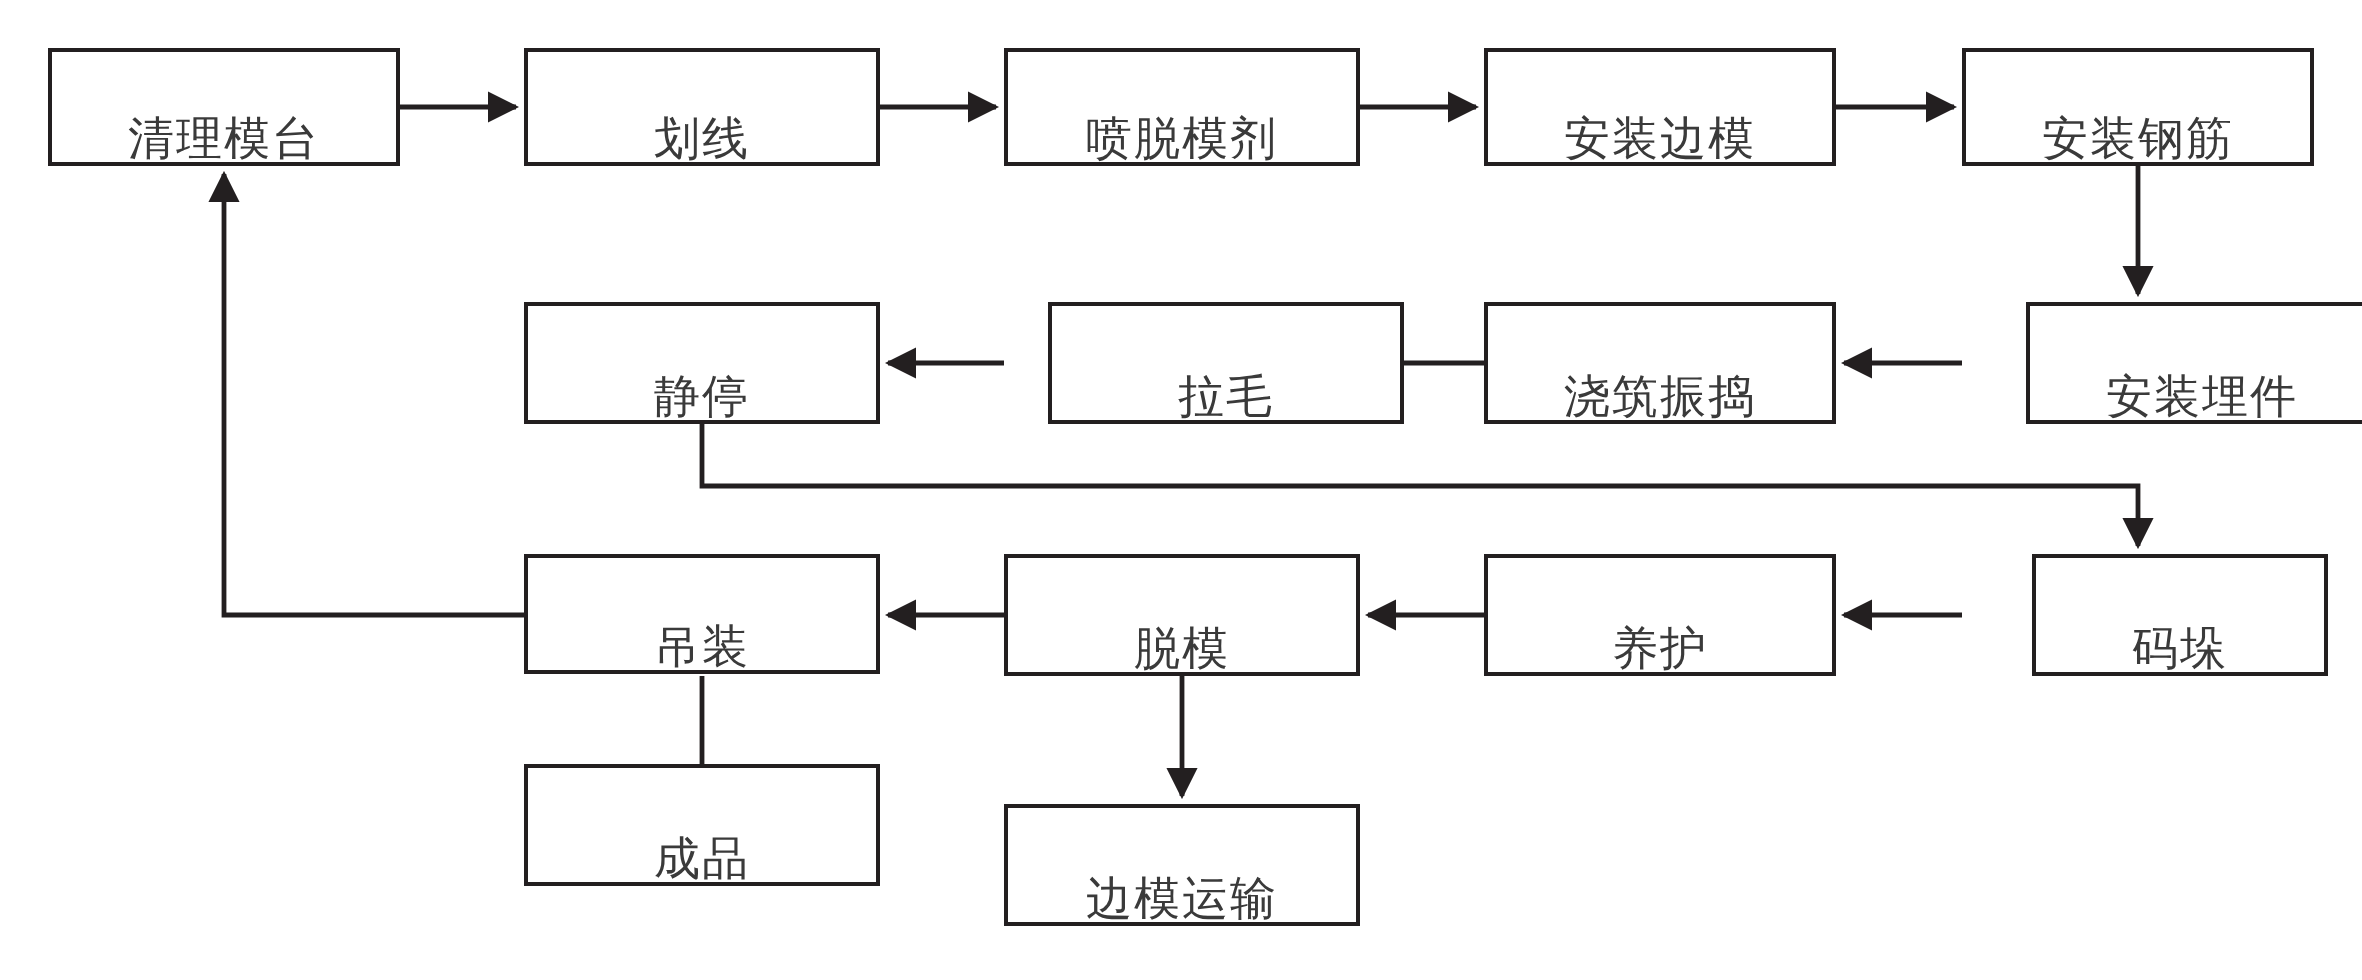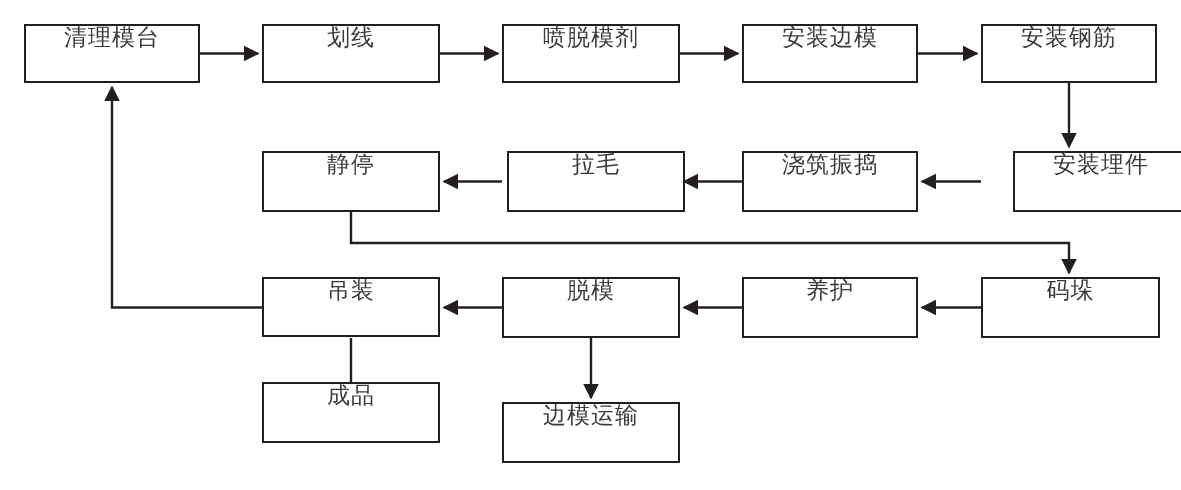--- a/index.html
+++ b/index.html
@@ -24,21 +24,21 @@
     width: 1181px;
     height: 490px;
     pointer-events: none;
   }
   .node {
     position: absolute;
     box-sizing: border-box;
     border: 2px solid #231f20;
     background: #ffffff;
     display: flex;
-    align-items: flex-start;
+    align-items: flex-end;
     justify-content: center;
     color: #3a3a3a;
     font-size: 23px;
     letter-spacing: 1px;
     line-height: 1;
     white-space: nowrap;
     z-index: 2;
   }
   .node-label {
     display: block;
@@ -103,29 +103,29 @@
   </div>
 
   <div class="node" style="left:981px; top:151px; width:176px; height:61px;margin-left:32px;">
     <span class="node-label">安装埋件</span>
   </div>
 
   <div class="node" style="left:742px; top:151px; width:176px; height:61px;">
     <span class="node-label">浇筑振捣</span>
   </div>
 
-  <div class="node" style="left:507px; top:151px; width:178px; height:61px;">
+  <div class="node" style="left:524px; top:151px; width:178px; height:61px;">
     <span class="node-label">拉毛</span>
   </div>
 
   <div class="node" style="left:262px; top:151px; width:178px; height:61px;">
     <span class="node-label">静停</span>
   </div>
 
-  <div class="node" style="left:981px; top:277px; width:179px; height:61px;">
+  <div class="node" style="left:1016px; top:277px; width:148px; height:61px;">
     <span class="node-label">码垛</span>
   </div>
 
   <div class="node" style="left:742px; top:277px; width:176px; height:61px;">
     <span class="node-label">养护</span>
   </div>
 
   <div class="node" style="left:502px; top:277px; width:178px; height:61px;">
     <span class="node-label">脱模</span>
   </div>

